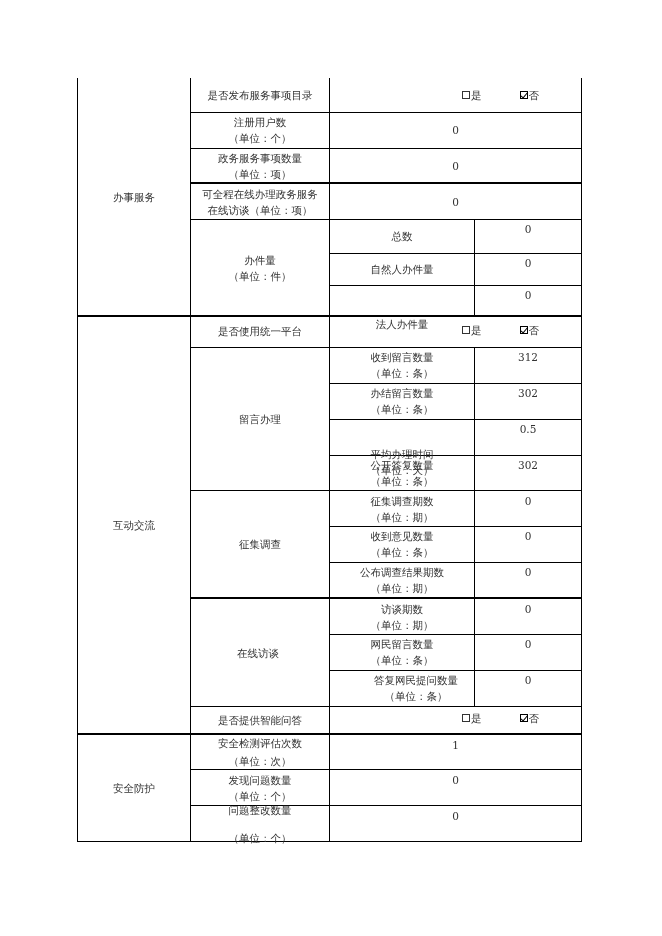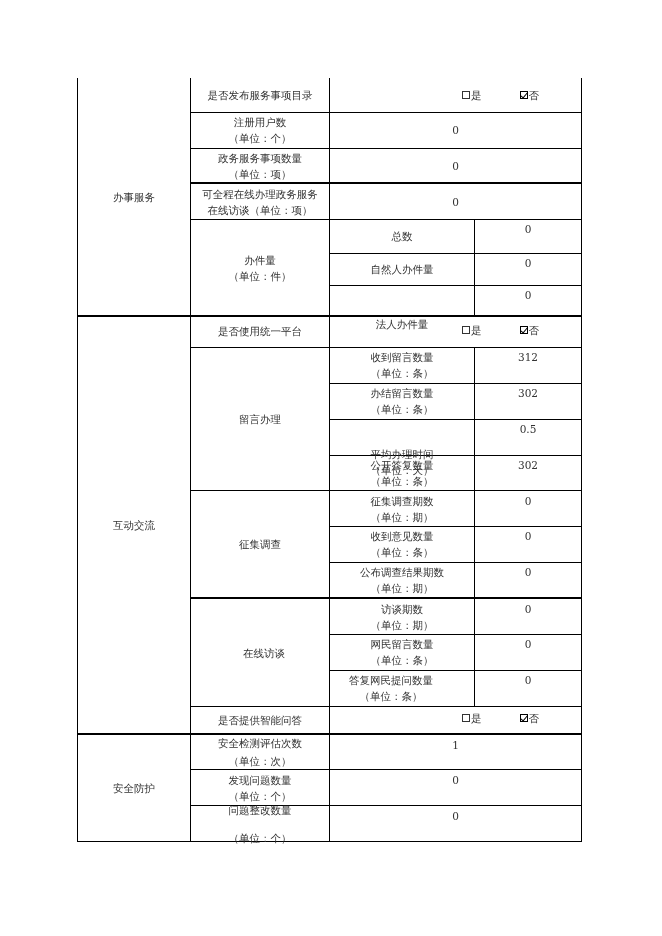--- a/index.html
+++ b/index.html
@@ -192,38 +192,38 @@
     <span>0</span>
   </div>
   <div class="cell" style="left:330px; top:562px; width:144px; height:35px;">
     <span>公布调查结果期数</span>
     <span>（单位：期）</span>
   </div>
   <div class="cell top" style="left:475px; top:562px; width:106px; height:35px;">
     <span>0</span>
   </div>
 
-  <div class="cell" style="left:195px; top:599px; width:138px; height:107px;">
+  <div class="cell" style="left:189px; top:599px; width:138px; height:107px;">
     <span>在线访谈</span>
   </div>
   <div class="cell" style="left:330px; top:599px; width:144px; height:35px;">
     <span>访谈期数</span>
     <span>（单位：期）</span>
   </div>
   <div class="cell top" style="left:475px; top:599px; width:106px; height:35px;">
     <span>0</span>
   </div>
   <div class="cell" style="left:330px; top:634px; width:144px; height:36px;">
     <span>网民留言数量</span>
     <span>（单位：条）</span>
   </div>
   <div class="cell top" style="left:475px; top:634px; width:106px; height:36px;">
     <span>0</span>
   </div>
-  <div class="cell" style="left:319px; top:670px; width:144px; height:36px;">
+  <div class="cell" style="left:344px; top:670px; width:144px; height:36px;">
     <span>答复网民提问数量</span>
     <span>（单位：条）</span>
   </div>
   <div class="cell top" style="left:475px; top:670px; width:106px; height:36px;">
     <span>0</span>
   </div>
 
   <div class="cell" style="left:191px; top:707px; width:138px; height:26px;">
     <span>是否提供智能问答</span>
   </div>

